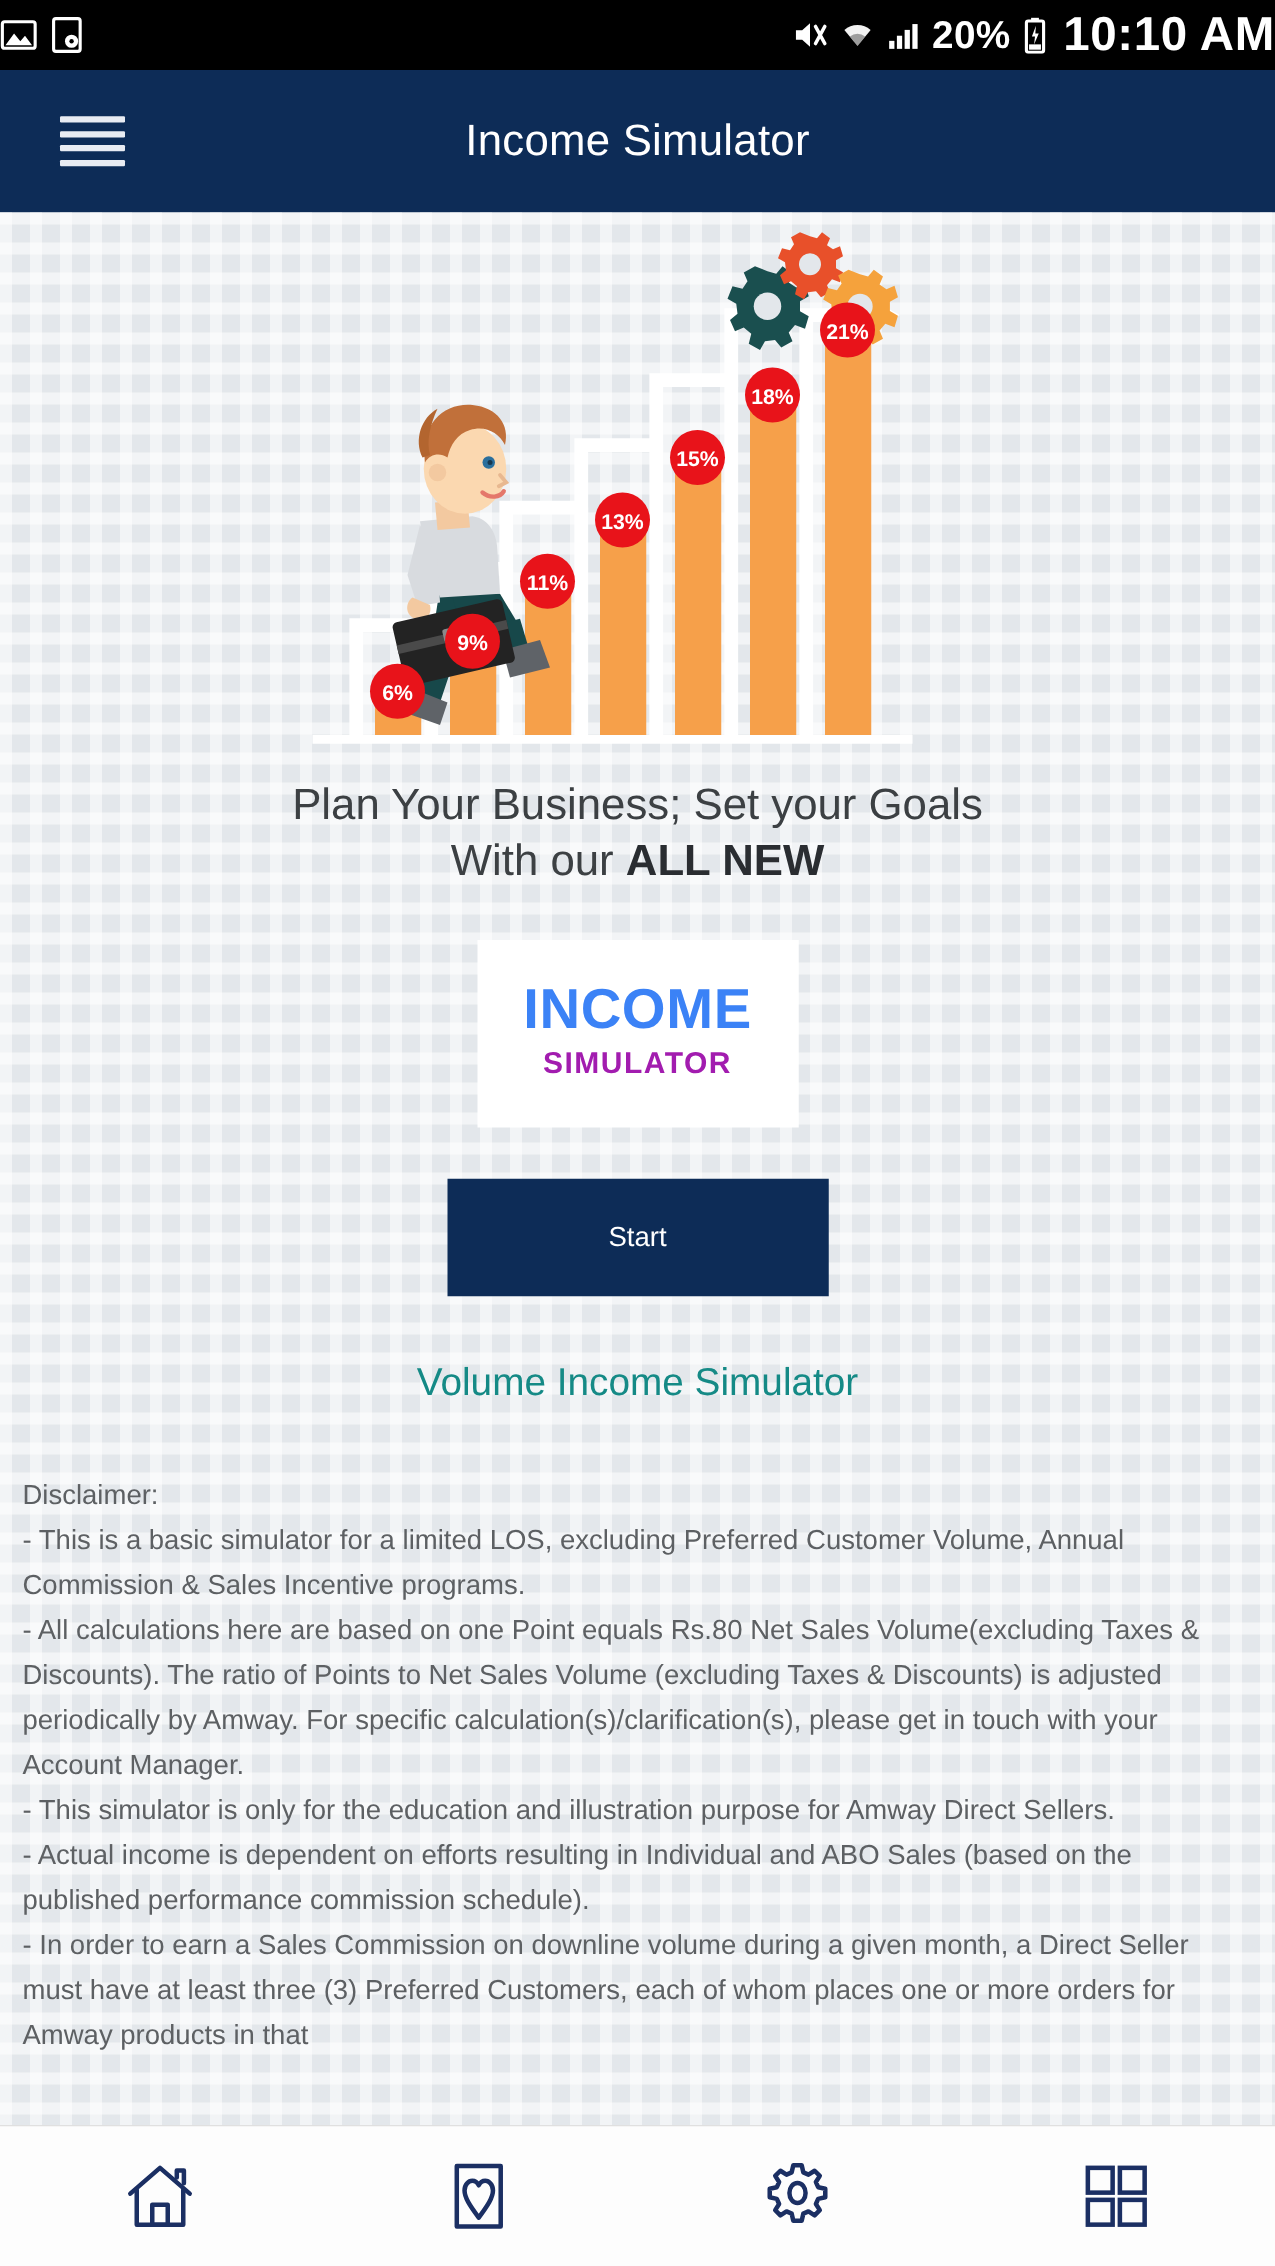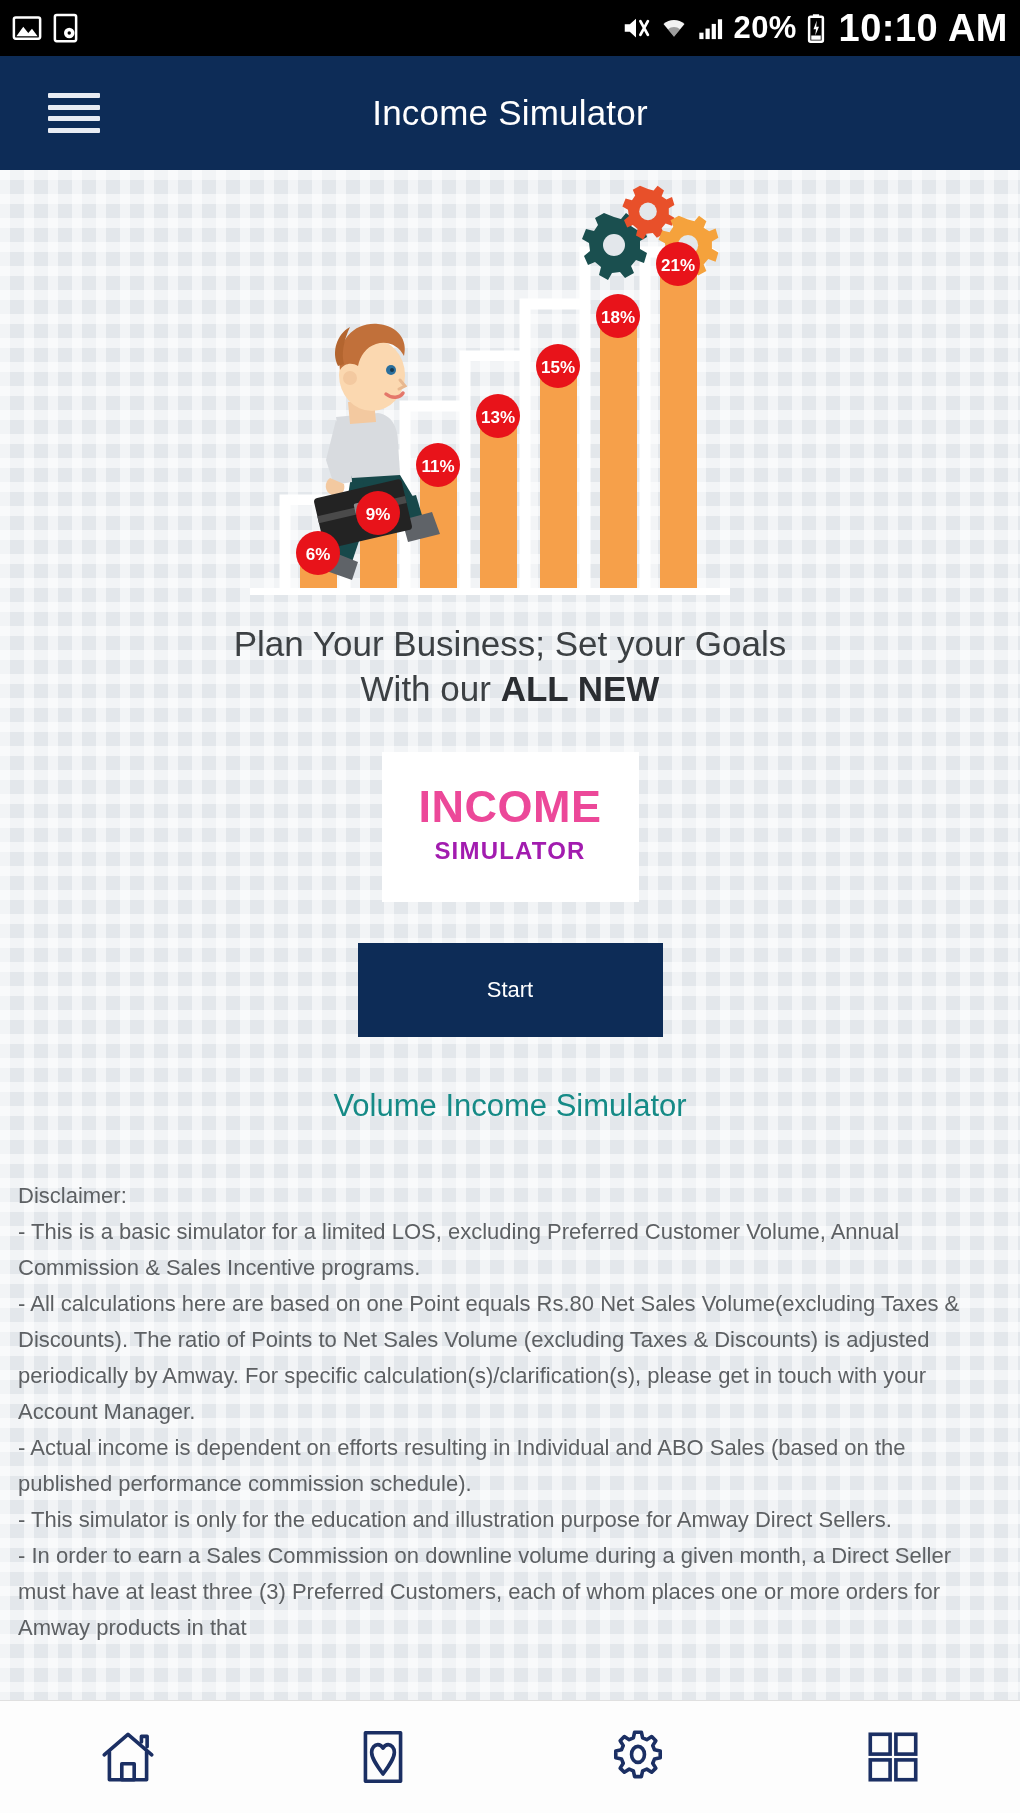--- a/index.html
+++ b/index.html
@@ -8,21 +8,21 @@
     background: #ffffff;
     font-family: "Liberation Sans", sans-serif;
     overflow: hidden;
   }
   #app { position: relative; width: 1020px; height: 1813px; background: #ffffff; }
 
   
   .statusbar {
     position: absolute; top: 0; left: 0; width: 1020px; height: 56px;
     background: #000000; color: #ffffff;
-    display: flex; align-items: center; padding: 0 12px;
+    display: flex; align-items: center; padding: 0 0;
   }
   .sb-left { display: flex; align-items: center; gap: 10px; }
   .sb-right { margin-left: auto; display: flex; align-items: center; gap: 9px; }
   .sb-time { font-size: 38px; font-weight: 700; letter-spacing: .5px; margin-left: 4px; }
   .sb-batt-txt { font-size: 31px; font-weight: 700; letter-spacing: .3px; }
   .sb-ico { display: block; }
 
   
   .appbar {
     position: absolute; top: 56px; left: 0; width: 1020px; height: 114px;
@@ -63,21 +63,21 @@
   }
   .headline .bold { font-weight: 700; color: #2a2d31; }
 
   
   .logo-card {
     width: 257px; height: 150px; margin: 41px auto 0;
     background: #ffffff;
     display: flex; flex-direction: column; align-items: center; justify-content: center;
   }
   .logo-income {
-    color: #ec4899; font-size: 45px; font-weight: 700; letter-spacing: .5px; line-height: 48px;
+    color: #3b82f6; font-size: 45px; font-weight: 700; letter-spacing: .5px; line-height: 48px;
   }
   .logo-sim {
     color: #a21caf; font-size: 24px; font-weight: 700; letter-spacing: 1.2px; line-height: 40px;
   }
 
   
   .start-btn {
     display: block; width: 305px; height: 94px; margin: 41px auto 0;
     background: #0d2c57; border: none; color: #ffffff;
     font-family: "Liberation Sans", sans-serif; font-size: 22px; font-weight: 400;
@@ -283,22 +283,22 @@
     </div>
 
     <button class="start-btn">Start</button>
 
     <a href="#" class="about-link">Volume Income Simulator</a>
 
     <div class="disclaimer">
       <p>Disclaimer:</p>
       <p>- This is a basic simulator for a limited LOS, excluding Preferred Customer Volume, Annual Commission &amp; Sales Incentive programs.</p>
       <p>- All calculations here are based on one Point equals Rs.80 Net Sales Volume(excluding Taxes &amp; Discounts). The ratio of Points to Net Sales Volume (excluding Taxes &amp; Discounts) is adjusted periodically by Amway. For specific calculation(s)/clarification(s), please get in touch with your Account Manager.</p>
+      <p>- This simulator is only for the education and illustration purpose for Amway Direct Sellers.</p>
       <p>- Actual income is dependent on efforts resulting in Individual and ABO Sales (based on the published performance commission schedule).</p>
-      <p>- This simulator is only for the education and illustration purpose for Amway Direct Sellers.</p>
       <p>- In order to earn a Sales Commission on downline volume during a given month, a Direct Seller must have at least three (3) Preferred Customers, each of whom places one or more orders for Amway products in that</p>
     </div>
   </div>
 
   <div class="bottomnav">
     <div class="navitem">
       <svg width="62" height="62" viewBox="0 0 24 24" fill="none" stroke="#1b2f63" stroke-width="1.4" stroke-linejoin="round" stroke-linecap="round">
         <path d="M2.8 11.2 L12 3.2 L21.2 11.2"></path>
         <path d="M4.8 10 V20.8 H19.2 V10"></path>
         <path d="M17.2 6.2 V4 H19.4 V8"></path>

